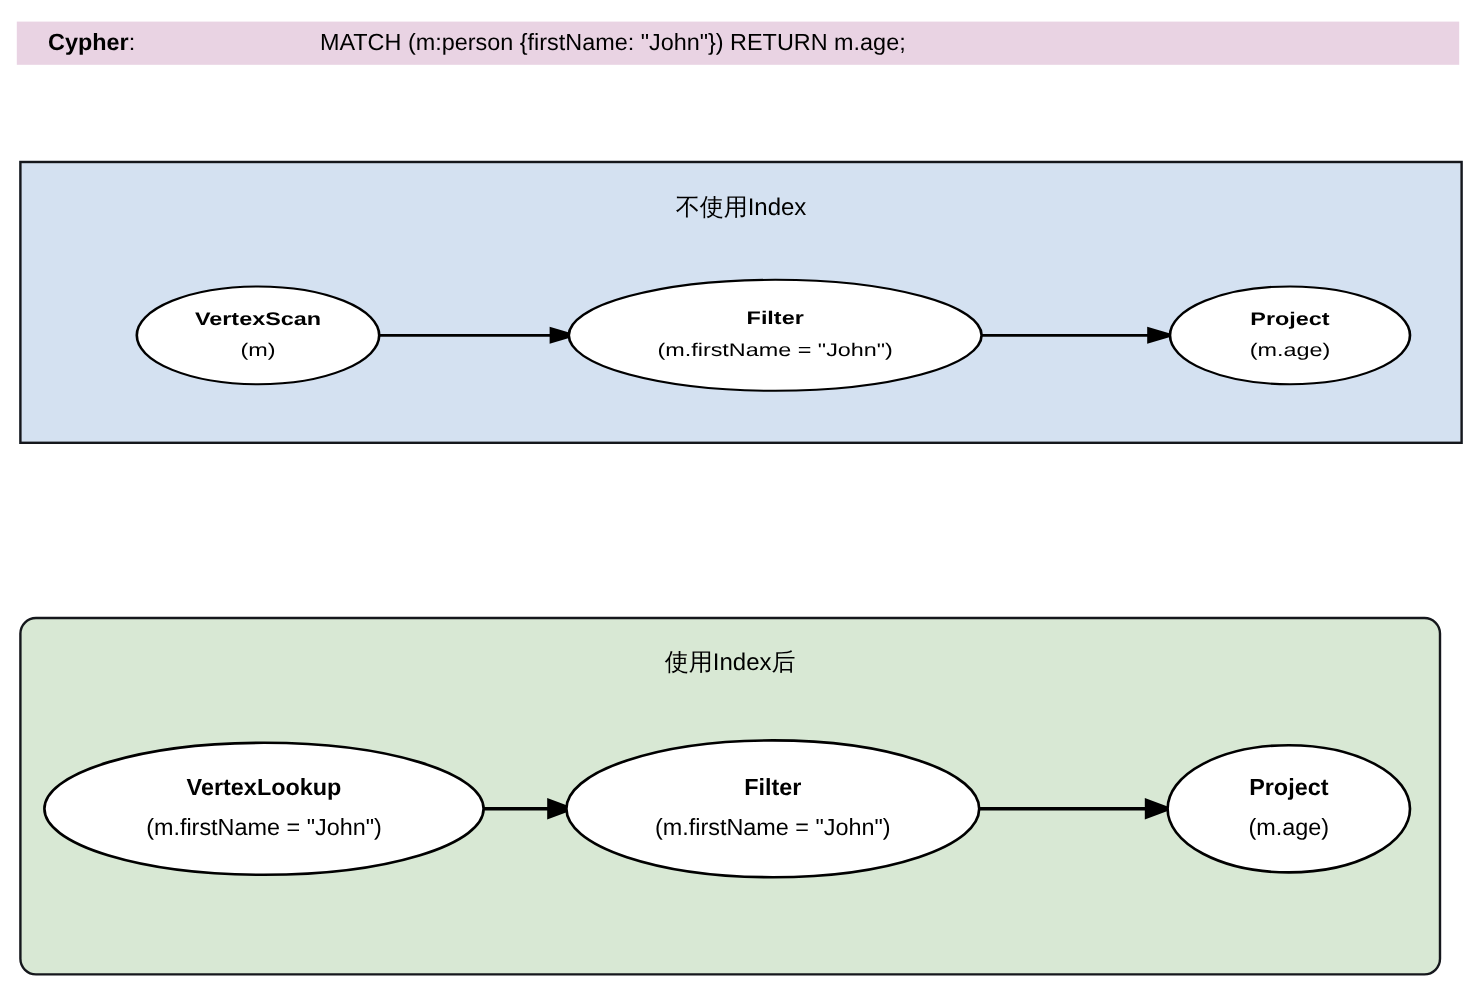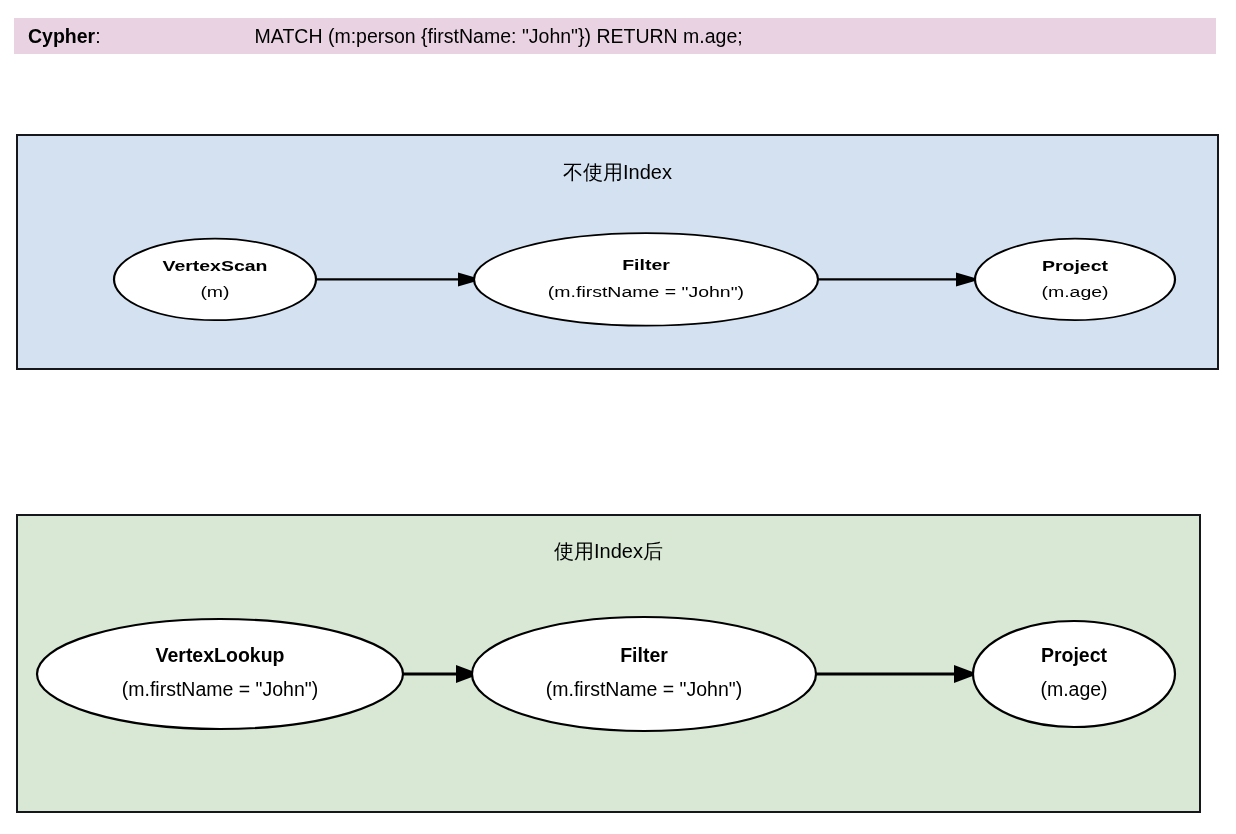--- a/index.html
+++ b/index.html
@@ -24,21 +24,21 @@
     top: 18px;
     width: 1202px;
     height: 36px;
     background: #e9d3e3;
     display: flex;
     align-items: center;
   }
   #cypher-label {
     font-size: 19.5px;
     font-weight: bold;
-    margin-left: 14px;
+    margin-left: 26px;
     white-space: pre;
   }
   #cypher-colon {
     font-size: 19.5px;
     font-weight: normal;
   }
   #cypher-query {
     font-size: 19.5px;
     font-weight: normal;
     margin-left: 154px;
@@ -57,20 +57,21 @@
     width: 1203px;
     height: 236px;
     background: #d4e1f1;
   }
   #panel-with-index {
     left: 16px;
     top: 514px;
     width: 1185px;
     height: 299px;
     background: #d8e8d4;
+    border-radius: 14px;
   }
   .panel-title {
     position: absolute;
     left: 0;
     right: 0;
     text-align: center;
     font-size: 20px;
     font-weight: normal;
     font-family: "Liberation Sans", "DejaVu Sans", sans-serif;
   }

